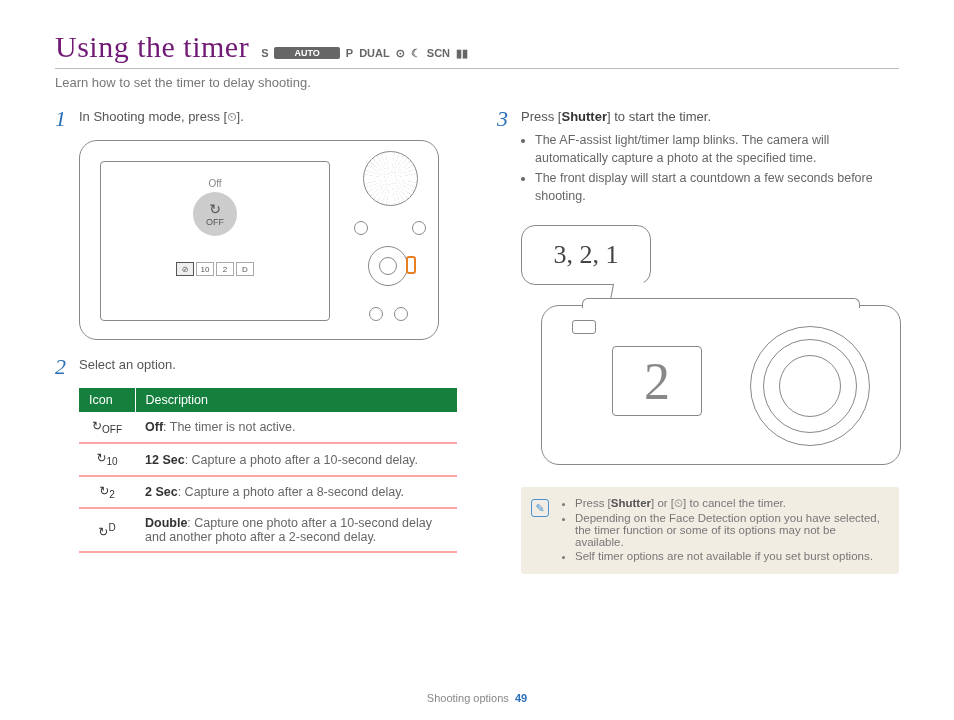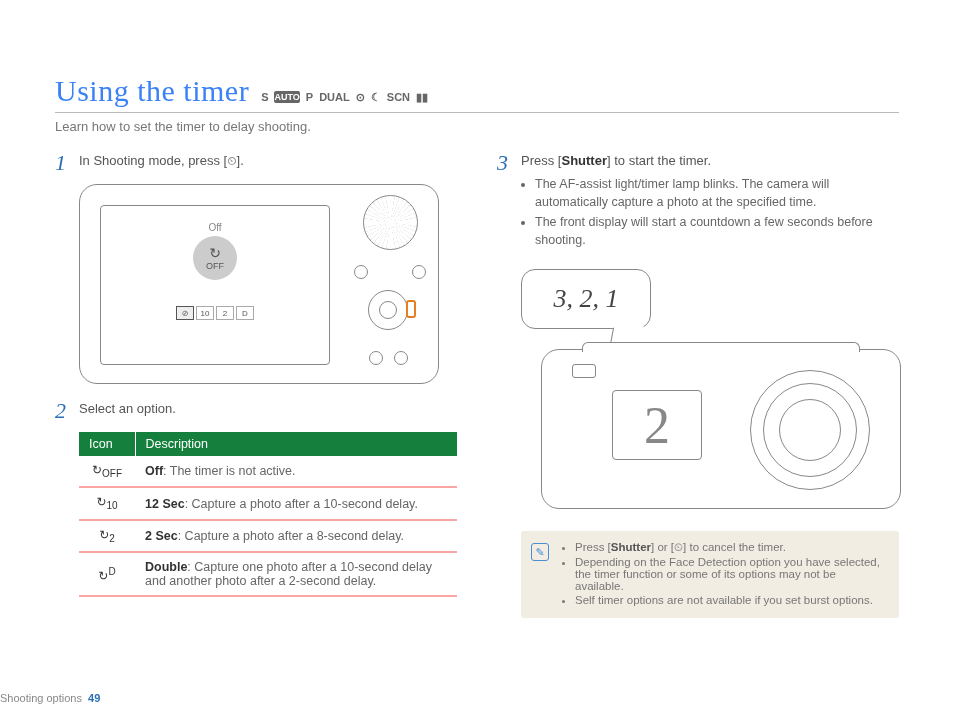--- a/index.html
+++ b/index.html
@@ -11,26 +11,25 @@
     color: #555;
     font-size: 13px;
     position: relative;
     padding: 30px 55px 0 55px;
   }
   .title-row { display: flex; align-items: baseline; gap: 12px; }
   h1 {
     font-family: "Times New Roman", serif;
     font-weight: 300;
     font-size: 30px;
-    color: #3b82f6;
+    color: #701a75;
     letter-spacing: 0.5px;
-    margin-top: 44px;
   }
   .mode-icons { display: flex; gap: 6px; align-items: center; color: #666; font-size: 11px; font-weight: bold; }
-  .mode-badge { background: #666; color: #fff; border-radius: 2px; padding: 1px 0; font-size: 9px; }
+  .mode-badge { background: #666; color: #fff; border-radius: 2px; padding: 1px 20px; font-size: 9px; }
   .hr { border: none; border-top: 1px solid #bbb; margin-top: 4px; margin-bottom: 6px; }
   .intro { color: #777; font-size: 13px; margin-bottom: 18px; }
   .columns { display: flex; gap: 40px; }
   .col { flex: 1; }
   .step { display: flex; gap: 10px; margin-bottom: 10px; }
   .step-num {
     font-family: "Times New Roman", serif;
     font-style: italic;
     font-size: 22px;
     color: #2a6fb5;
@@ -103,21 +102,21 @@
   table.options td b { color: #333; font-weight: bold; }
   .footnote { font-size: 11.5px; color: #888; margin-left: 24px; margin-top: 4px; }
 
   .camera-front-wrap { position: relative; margin: 18px 0 12px 24px; height: 250px; }
   .bubble {
     position: absolute; left: 0; top: 0;
     width: 130px; height: 60px;
     border: 1.5px solid #888; border-radius: 14px;
     background: #fff;
     display: flex; align-items: center; justify-content: center;
-    font-family: "Times New Roman", serif; font-size: 26px; color: #444; font-style: italic;
+    font-family: "Times New Roman", serif; font-size: 26px; color: #444;
   }
   .bubble-tail {
     position: absolute; left: 90px; top: 56px;
     width: 30px; height: 30px;
     border-left: 1.5px solid #888;
     border-bottom: 1.5px solid #888;
     transform: skewX(-20deg) rotate(-10deg);
     background: #fff;
   }
   .camera-front {
@@ -172,21 +171,21 @@
     border: 1.5px solid #4a8fd6; border-radius: 3px;
     color: #4a8fd6; font-size: 11px;
     display: flex; align-items: center; justify-content: center;
   }
   .note-box ul { list-style: disc; padding-left: 14px; }
   .note-box li { margin-bottom: 2px; }
   .note-box b { color: #555; font-weight: bold; }
 
   .page-footer {
     position: absolute; bottom: 16px; left: 0; right: 0;
-    text-align: left; font-size: 11px; color: #888; margin-top: 18px;
+    text-align: center; font-size: 11px; color: #888; margin-top: 18px;
   }
   .page-footer .pn { color: #2a6fb5; font-weight: bold; }
   .timer-glyph { font-size: 12px; }
 </style>
 </head>
 <body>
 
 <div class="title-row">
   <h1>Using the timer</h1>
   <div class="mode-icons">

